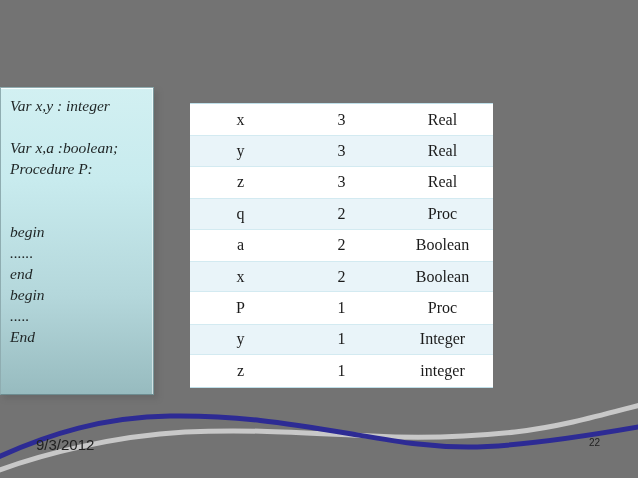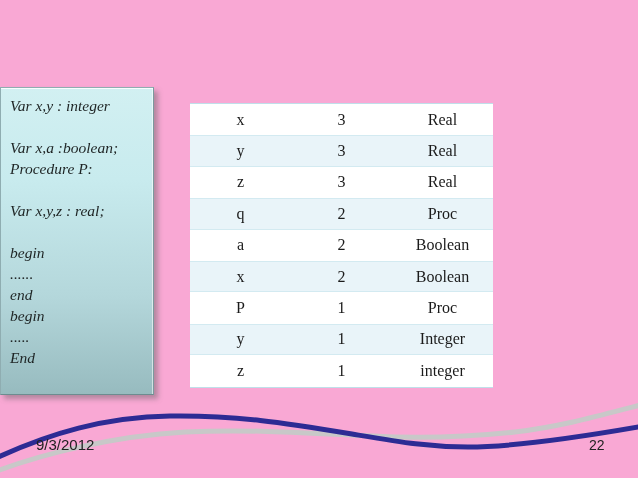--- a/index.html
+++ b/index.html
@@ -3,21 +3,21 @@
 <meta charset="utf-8">
 <style>
   * { margin: 0; padding: 0; box-sizing: border-box; }
   html, body { background: #ffffff; }
   body { font-family: "Liberation Sans", sans-serif; }
 
   .slide {
     position: relative;
     width: 638px;
     height: 478px;
-    background: #f9a8d4;
+    background: #737373;
     overflow: hidden;
   }
 
   
   .code-box {
     position: absolute;
     left: 0;
     top: 87px;
     width: 154px;
     height: 308px;
@@ -82,21 +82,21 @@
     position: absolute;
     left: 36px;
     top: 436px;
     font-size: 15px;
     color: #222222;
   }
   .page-number {
     position: absolute;
     left: 589px;
     top: 437px;
-    font-size: 14px;
+    font-size: 10px;
     color: #222222;
   }
 </style>
 </head>
 <body>
 
 <div class="slide">
 
   <div class="code-box">
 
@@ -104,21 +104,20 @@
 
       <div class="code-line"></div>
 
       <div class="code-line">Var x,a :boolean;</div>
 
       <div class="code-line">Procedure P:</div>
 
       <div class="code-line"></div>
 
 
-      <div class="code-line">Var x,y,z : real;</div>
 
       <div class="code-line"></div>
 
       <div class="code-line">begin</div>
 
       <div class="code-line">......</div>
 
       <div class="code-line">end</div>
 
       <div class="code-line">begin</div>

